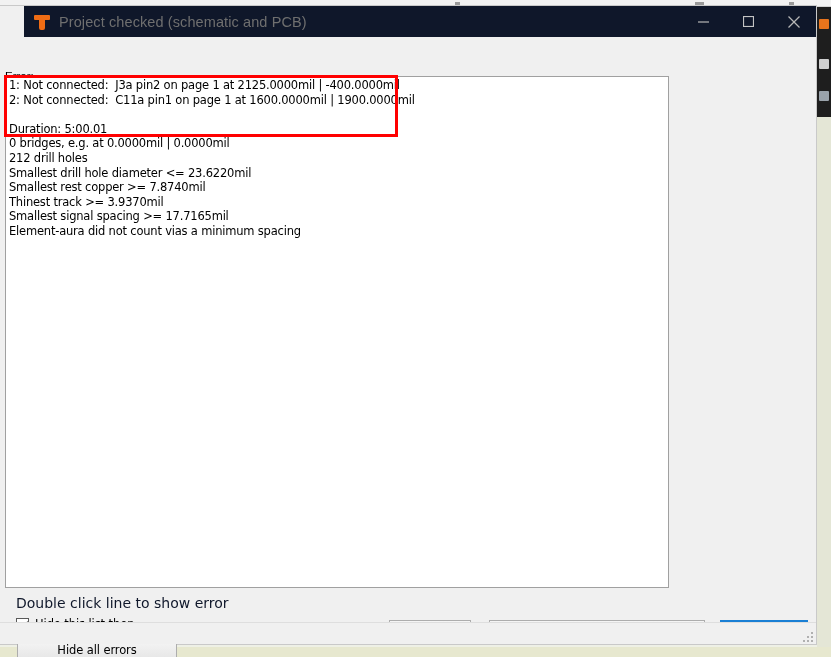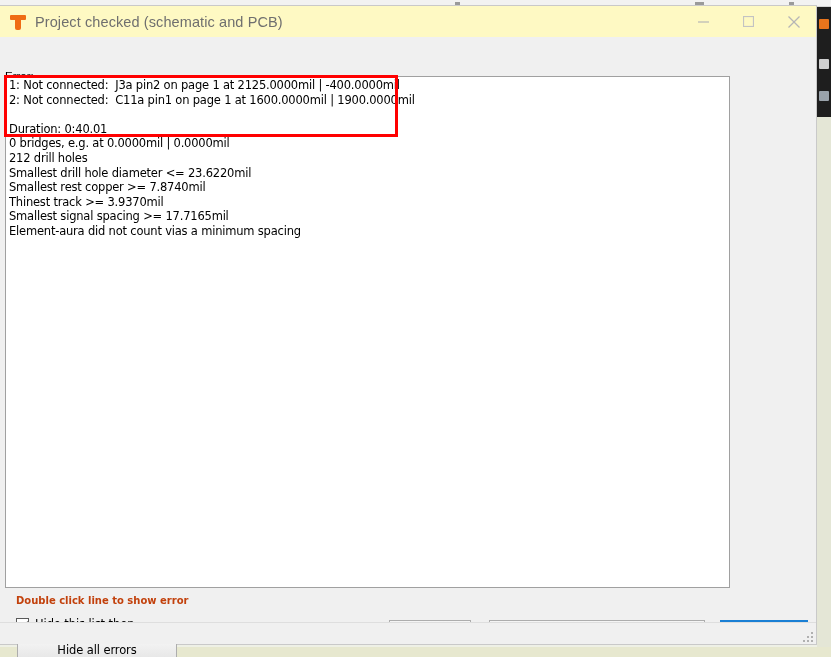--- a/index.html
+++ b/index.html
@@ -76,25 +76,26 @@
     border: 1px solid #c9c9c9;
     border-left: none;
     box-sizing: border-box;
     display: flex;
     flex-direction: column;
   }
 
   
   .titlebar {
     height: 31px;
-    background: #fef9c3;
+    background: #0f172a;
     display: flex;
     align-items: center;
     flex: 0 0 auto;
     position: relative;
+    margin-left: 24px;
   }
   .title-icon {
     width: 16px; height: 16px;
     margin-left: 10px;
     margin-right: 9px;
     position: relative;
     flex: 0 0 auto;
   }
   .title-icon .t-top {
     position: absolute;
@@ -144,21 +145,21 @@
     left: 5px; top: 33px;
     font-size: 11.5px;
     color: #000000;
     line-height: 13px;
   }
 
   
   .listbox {
     position: absolute;
     left: 5px; top: 39px;
-    width: 725px;
+    width: 664px;
     height: 512px;
     background: #ffffff;
     border: 1px solid #a0a0a0;
     box-sizing: border-box;
     overflow: hidden;
     padding: 1px 0 0 3px;
   }
   .listbox .line {
     font-family: "DejaVu Sans", sans-serif;
     font-size: 11.5px;
@@ -178,23 +179,23 @@
     border: 3px solid #ff0000;
     box-sizing: border-box;
     pointer-events: none;
   }
 
   
   .hint-text {
     position: absolute;
     left: 16px; top: 558px;
     font-family: "DejaVu Sans", sans-serif;
-    font-size: 10px;
-    font-weight: bold;
-    color: #c2410c;
+    font-size: 14px;
+    font-weight: normal;
+    color: #0f172a;
     white-space: nowrap;
   }
 
   .checkbox-row {
     position: absolute;
     left: 16px; top: 580px;
     display: flex;
     align-items: center;
   }
   .cb-box {
@@ -329,21 +330,21 @@
     </div>
 
     <div class="client">
 
       <div class="error-label">Error:</div>
 
       <div class="listbox" id="listbox">
           <div class="line">1: Not connected:  J3a pin2 on page 1 at 2125.0000mil | -400.0000mil</div>
           <div class="line">2: Not connected:  C11a pin1 on page 1 at 1600.0000mil | 1900.0000mil</div>
           <div class="line blank">&nbsp;</div>
-          <div class="line">Duration: 0:40.01</div>
+          <div class="line">Duration: 5:00.01</div>
           <div class="line">0 bridges, e.g. at 0.0000mil | 0.0000mil</div>
           <div class="line">212 drill holes</div>
           <div class="line">Smallest drill hole diameter &lt;= 23.6220mil</div>
           <div class="line">Smallest rest copper &gt;= 7.8740mil</div>
           <div class="line">Thinest track &gt;= 3.9370mil</div>
           <div class="line">Smallest signal spacing &gt;= 17.7165mil</div>
           <div class="line">Element-aura did not count vias a minimum spacing</div>
         </div>
 
       <div class="red-box"></div>

